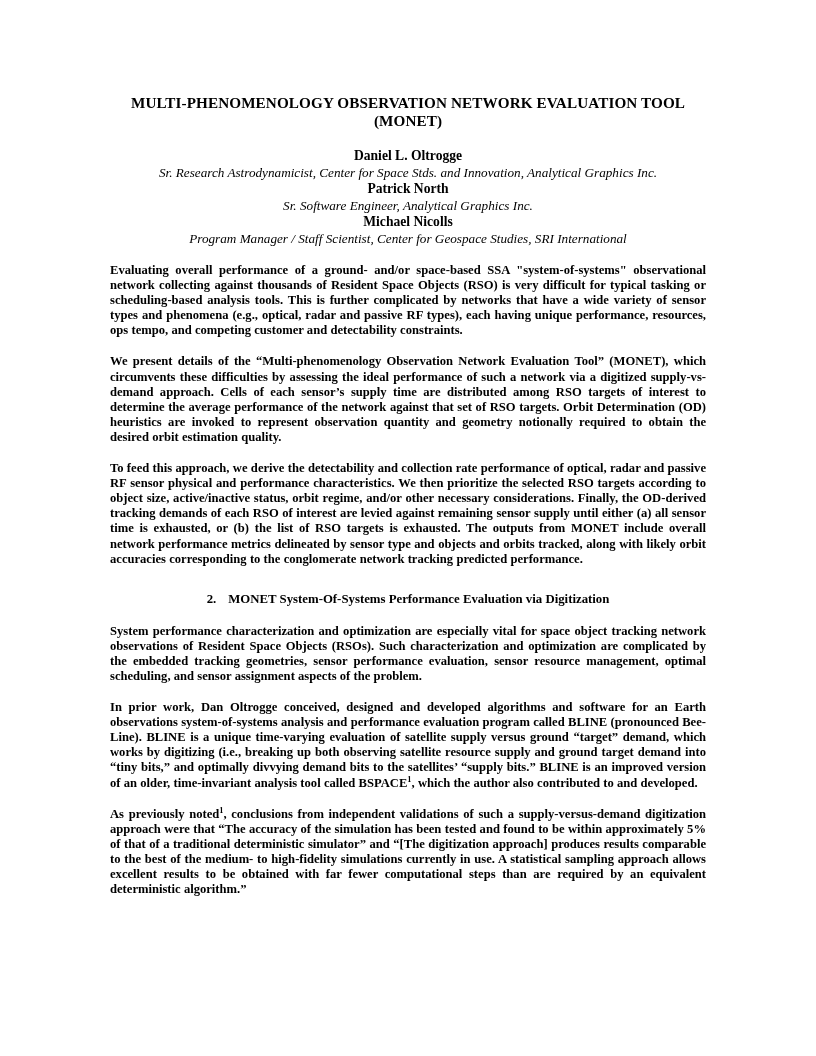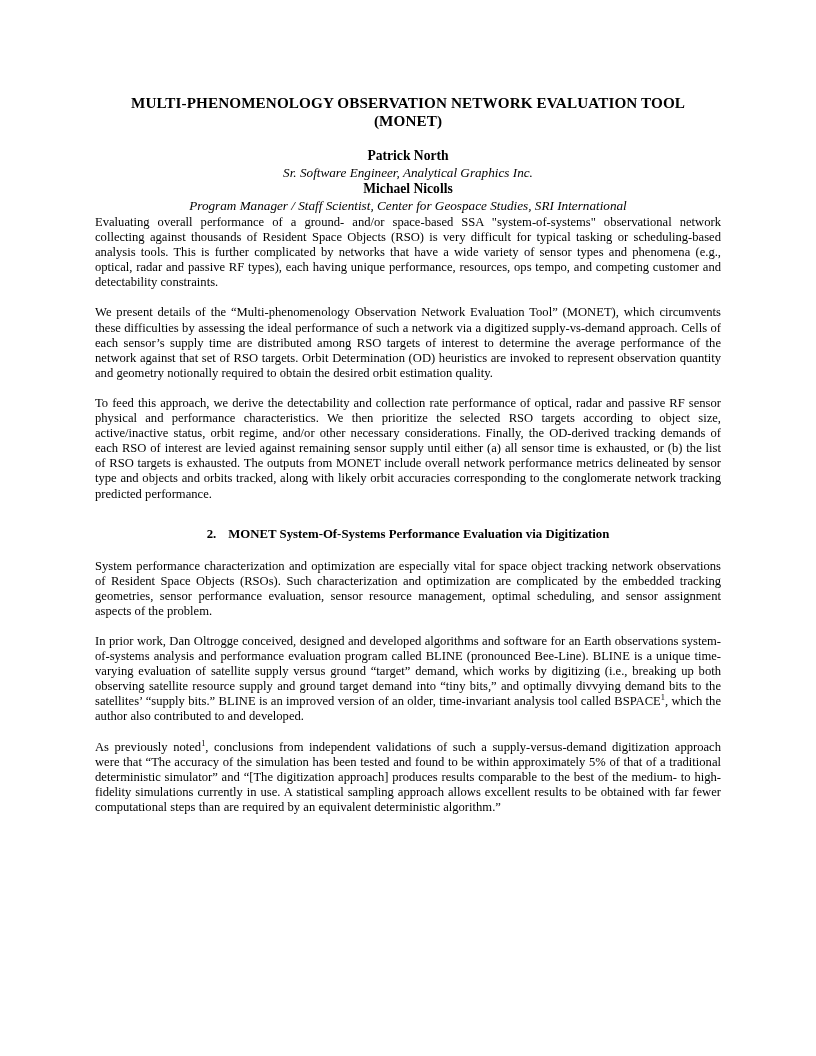--- a/index.html
+++ b/index.html
@@ -82,22 +82,23 @@
   }
   .heading-section2 {
     margin-top: 25px;
   }
 
   
   p.body {
     font-size: 12.6px;
     line-height: 15.1px;
     text-align: justify;
-    margin: 1px;
+    margin: 16px;
     word-spacing: 0.1px;
+    font-weight: bold;
   }
   p.body + p.body,
   .heading-abstract + p.body,
   .heading-section2 + p.body {
     margin-top: 15px;
   }
   .heading-abstract + p.body {
     margin-top: 17px;
   }
   .heading-section2 + p.body {
@@ -114,20 +115,22 @@
 
 <div class="page">
   <div class="content">
 
     <h1 class="title">
       <span>MULTI-PHENOMENOLOGY OBSERVATION NETWORK EVALUATION TOOL</span>
       <span class="title-line-2">(MONET)</span>
     </h1>
 
     <div class="authors">
+      <p class="author-name">Daniel L. Oltrogge</p>
+      <p class="author-affil">Sr. Research Astrodynamicist, Center for Space Stds. and Innovation, Analytical Graphics Inc.</p>
       <p class="author-name">Patrick North</p>
       <p class="author-affil">Sr. Software Engineer, Analytical Graphics Inc.</p>
       <p class="author-name">Michael Nicolls</p>
       <p class="author-affil">Program Manager / Staff Scientist, Center for Geospace Studies, SRI International</p>
     </div>
 
 
     <p class="body">Evaluating overall performance of a ground- and/or space-based SSA "system-of-systems" observational network collecting against thousands of Resident Space Objects (RSO) is very difficult for typical tasking or scheduling-based analysis tools.  This is further complicated by networks that have a wide variety of sensor types and phenomena (e.g., optical, radar and passive RF types), each having unique performance, resources, ops tempo, and competing customer and detectability constraints.</p>
     <p class="body">We present details of the “Multi-phenomenology Observation Network Evaluation Tool” (MONET), which circumvents these difficulties by assessing the ideal performance of such a network via a digitized supply-vs-demand approach.  Cells of each sensor’s supply time are distributed among RSO targets of interest to determine the average performance of the network against that set of RSO targets.  Orbit Determination (OD) heuristics are invoked to represent observation quantity and geometry notionally required to obtain the desired orbit estimation quality.</p>
     <p class="body">To feed this approach, we derive the detectability and collection rate performance of optical, radar and passive RF sensor physical and performance characteristics.  We then prioritize the selected RSO targets according to object size, active/inactive status, orbit regime, and/or other necessary considerations.  Finally, the OD-derived tracking demands of each RSO of interest are levied against remaining sensor supply until either (a) all sensor time is exhausted, or (b) the list of RSO targets is exhausted.  The outputs from MONET include overall network performance metrics delineated by sensor type and objects and orbits tracked, along with likely orbit accuracies corresponding to the conglomerate network tracking predicted performance.</p>

